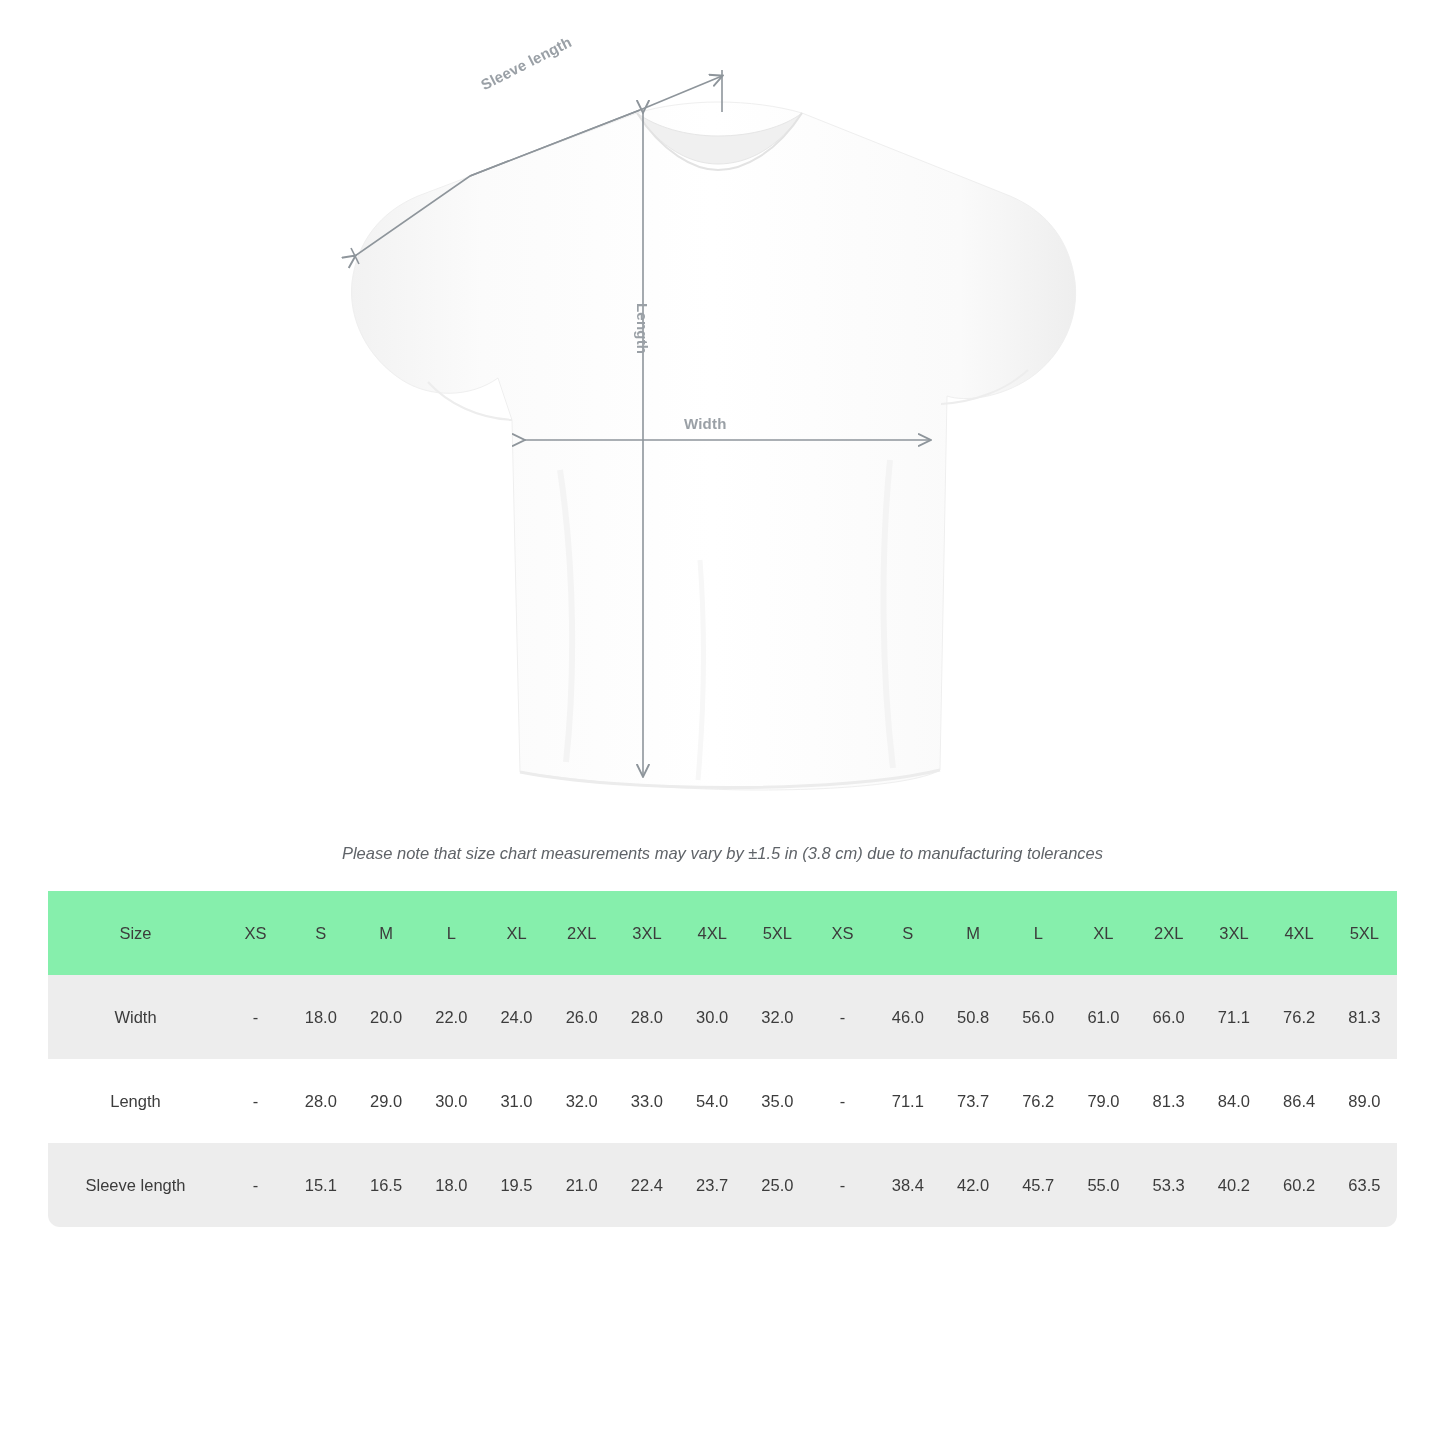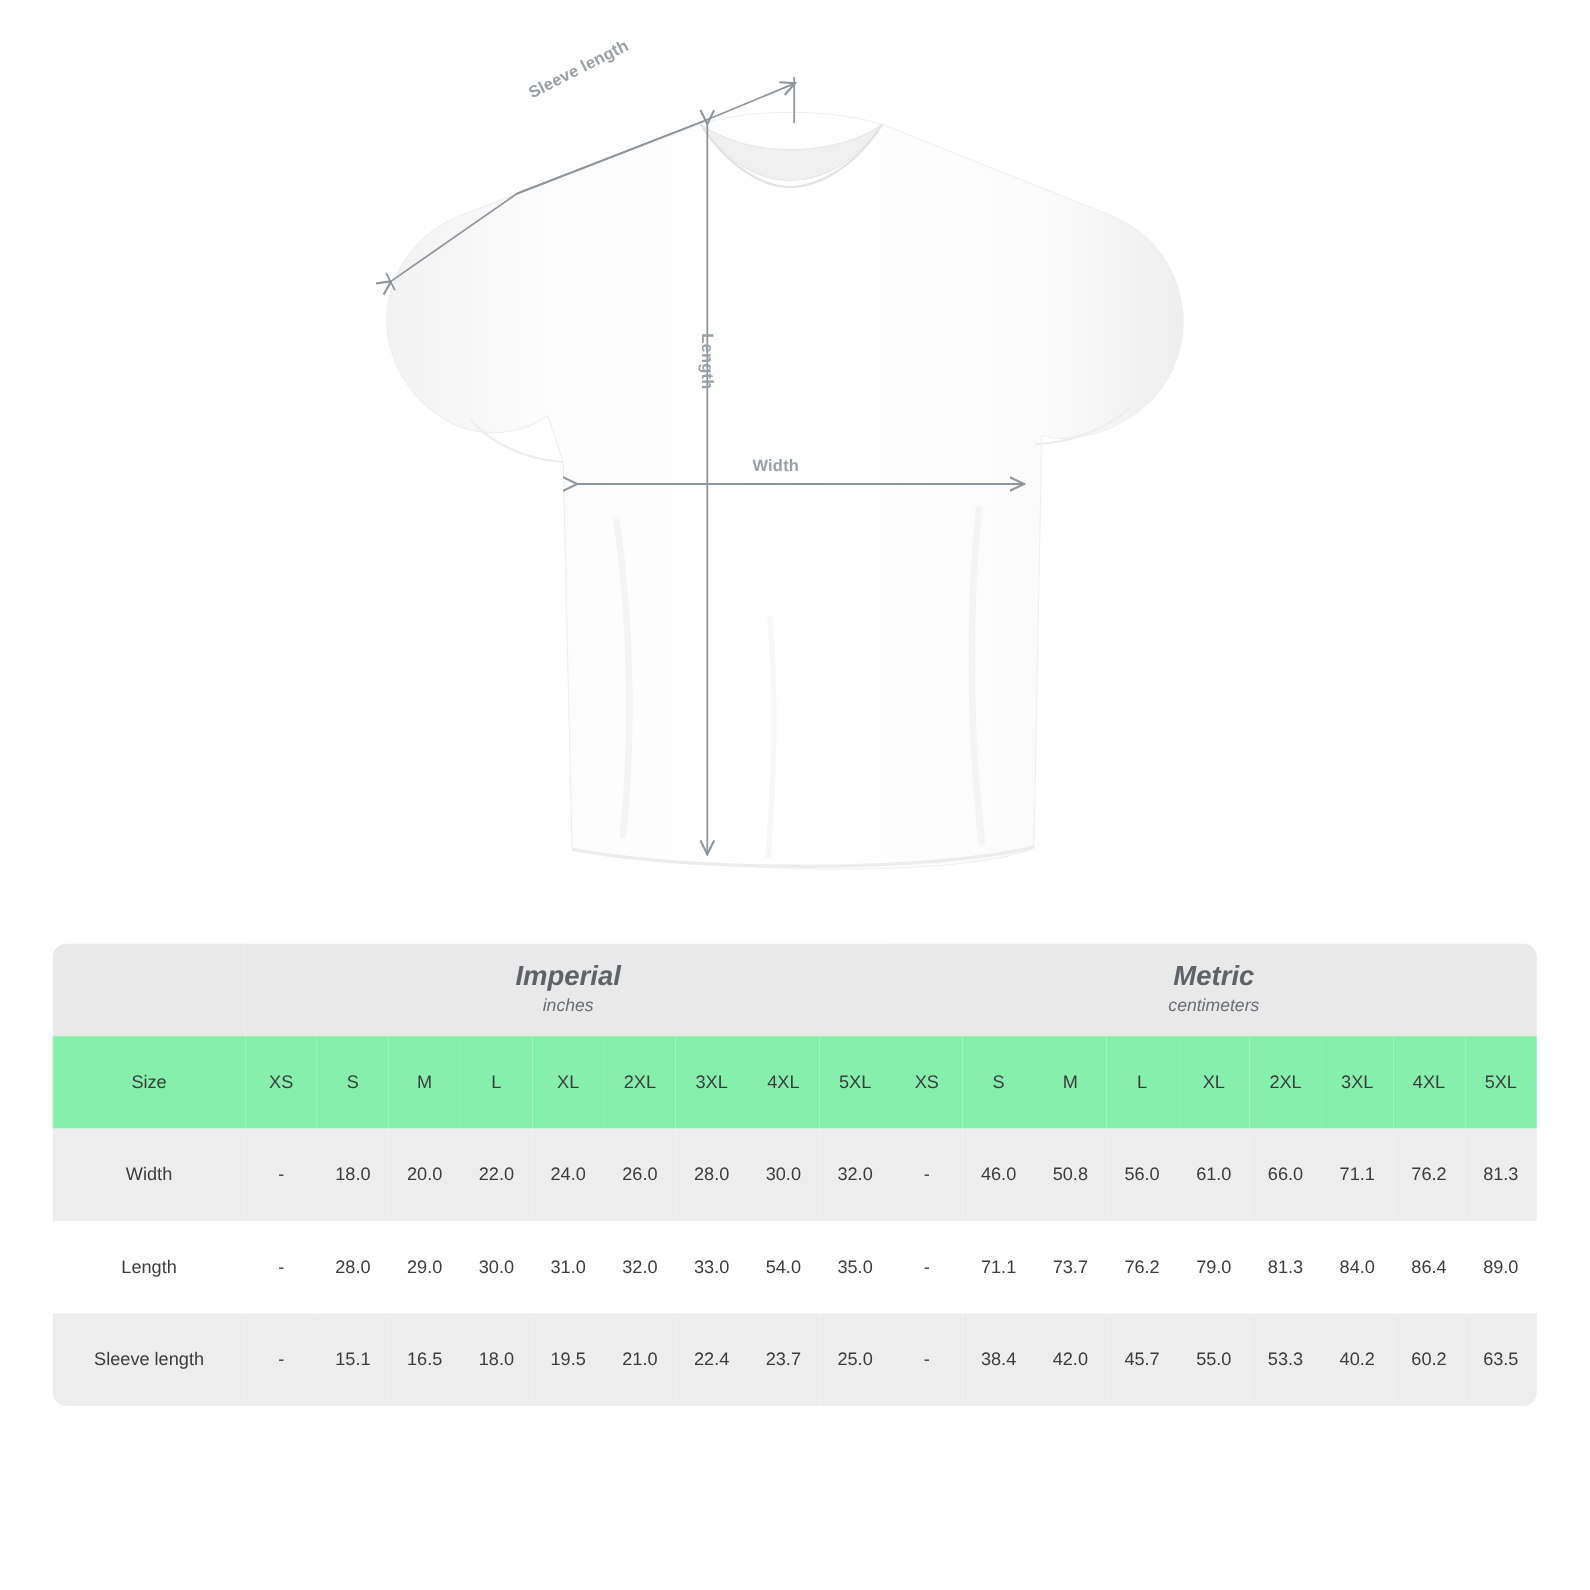--- a/index.html
+++ b/index.html
@@ -191,39 +191,29 @@
       <path d="M524,440 L930,440" fill="none" stroke="#8e959b" stroke-width="1.6" marker-start="url(#arrhead)" marker-end="url(#arrhead)"></path>
     </g>
   </svg>
 
   <div class="dim-label lbl-sleeve">Sleeve length</div>
   <div class="dim-label lbl-length">Length</div>
   <div class="dim-label lbl-width">Width</div>
 </div>
 
 <div class="title-block">
+  <p class="chart-note">Please note that size chart measurements may vary by ±1.5 in (3.8 cm) due to manufacturing tolerances</p>
 </div>
 
 <div class="table-wrap">
   <table class="size-table">
     <colgroup>
       <col class="col-label">
     </colgroup>
     <tbody>
-      <tr>
-        <td class="unit-head round-tl"></td>
-        <td class="unit-head" colspan="9">
-          <div class="u-name">Imperial</div>
-          <div class="u-sub">inches</div>
-        </td>
-        <td class="unit-head round-tr" colspan="9">
-          <div class="u-name">Metric</div>
-          <div class="u-sub">centimeters</div>
-        </td>
-      </tr>
 
       <tr class="row-head">
         <td class="rowlabel">Size</td>
         <td class="sizehead">XS</td>
         <td class="sizehead">S</td>
         <td class="sizehead">M</td>
         <td class="sizehead">L</td>
         <td class="sizehead">XL</td>
         <td class="sizehead">2XL</td>
         <td class="sizehead">3XL</td>

